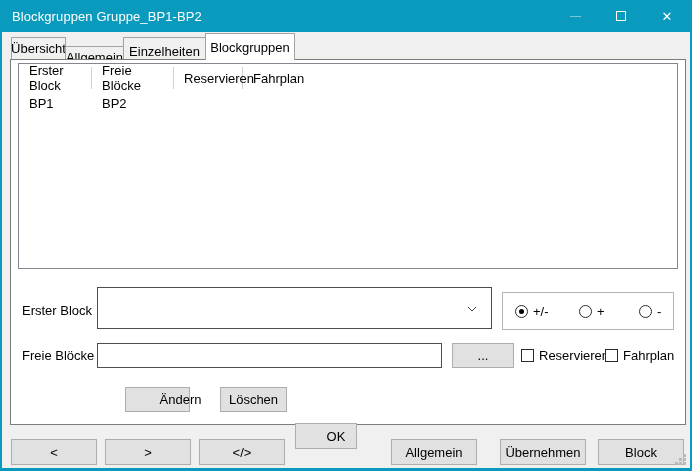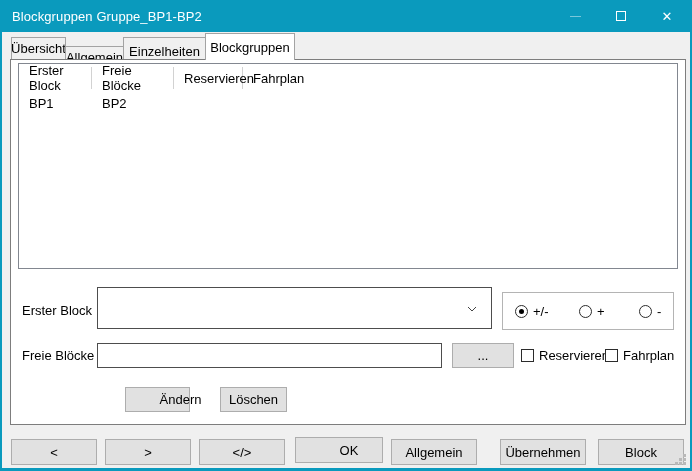--- a/index.html
+++ b/index.html
@@ -171,21 +171,21 @@
     <span class="checkbox-icon"></span>
     <span>Fahrplan</span>
   </div>
 
   <div class="btn" style="left:123px; top:387px; width:65px; height:25px;padding-left:46px;">Ändern</div>
   <div class="btn" style="left:218px; top:387px; width:67px; height:25px;">Löschen</div>
 
   <div class="btn" style="left:9px; top:439px; width:86px; height:26px;">&lt;</div>
   <div class="btn" style="left:103px; top:439px; width:86px; height:26px;">&gt;</div>
   <div class="btn" style="left:197px; top:439px; width:86px; height:26px;">&lt;/&gt;</div>
-  <div class="btn" style="left:293px; top:437px; width:88px; height:26px;padding-left:20px;">OK</div>
+  <div class="btn" style="left:293px; top:423px; width:62px; height:26px;padding-left:20px;">OK</div>
   <div class="btn" style="left:389px; top:439px; width:86px; height:26px;">Allgemein</div>
   <div class="btn" style="left:498px; top:439px; width:86px; height:26px;">Übernehmen</div>
   <div class="btn" style="left:596px; top:439px; width:86px; height:26px;">Block</div>
 
   <svg class="grip" width="12" height="12">
     <rect x="8" y="0" width="3" height="3" fill="#b9b9b9"></rect>
     <rect x="4" y="4" width="3" height="3" fill="#b9b9b9"></rect>
     <rect x="8" y="4" width="3" height="3" fill="#b9b9b9"></rect>
     <rect x="0" y="8" width="3" height="3" fill="#b9b9b9"></rect>
     <rect x="4" y="8" width="3" height="3" fill="#b9b9b9"></rect>

